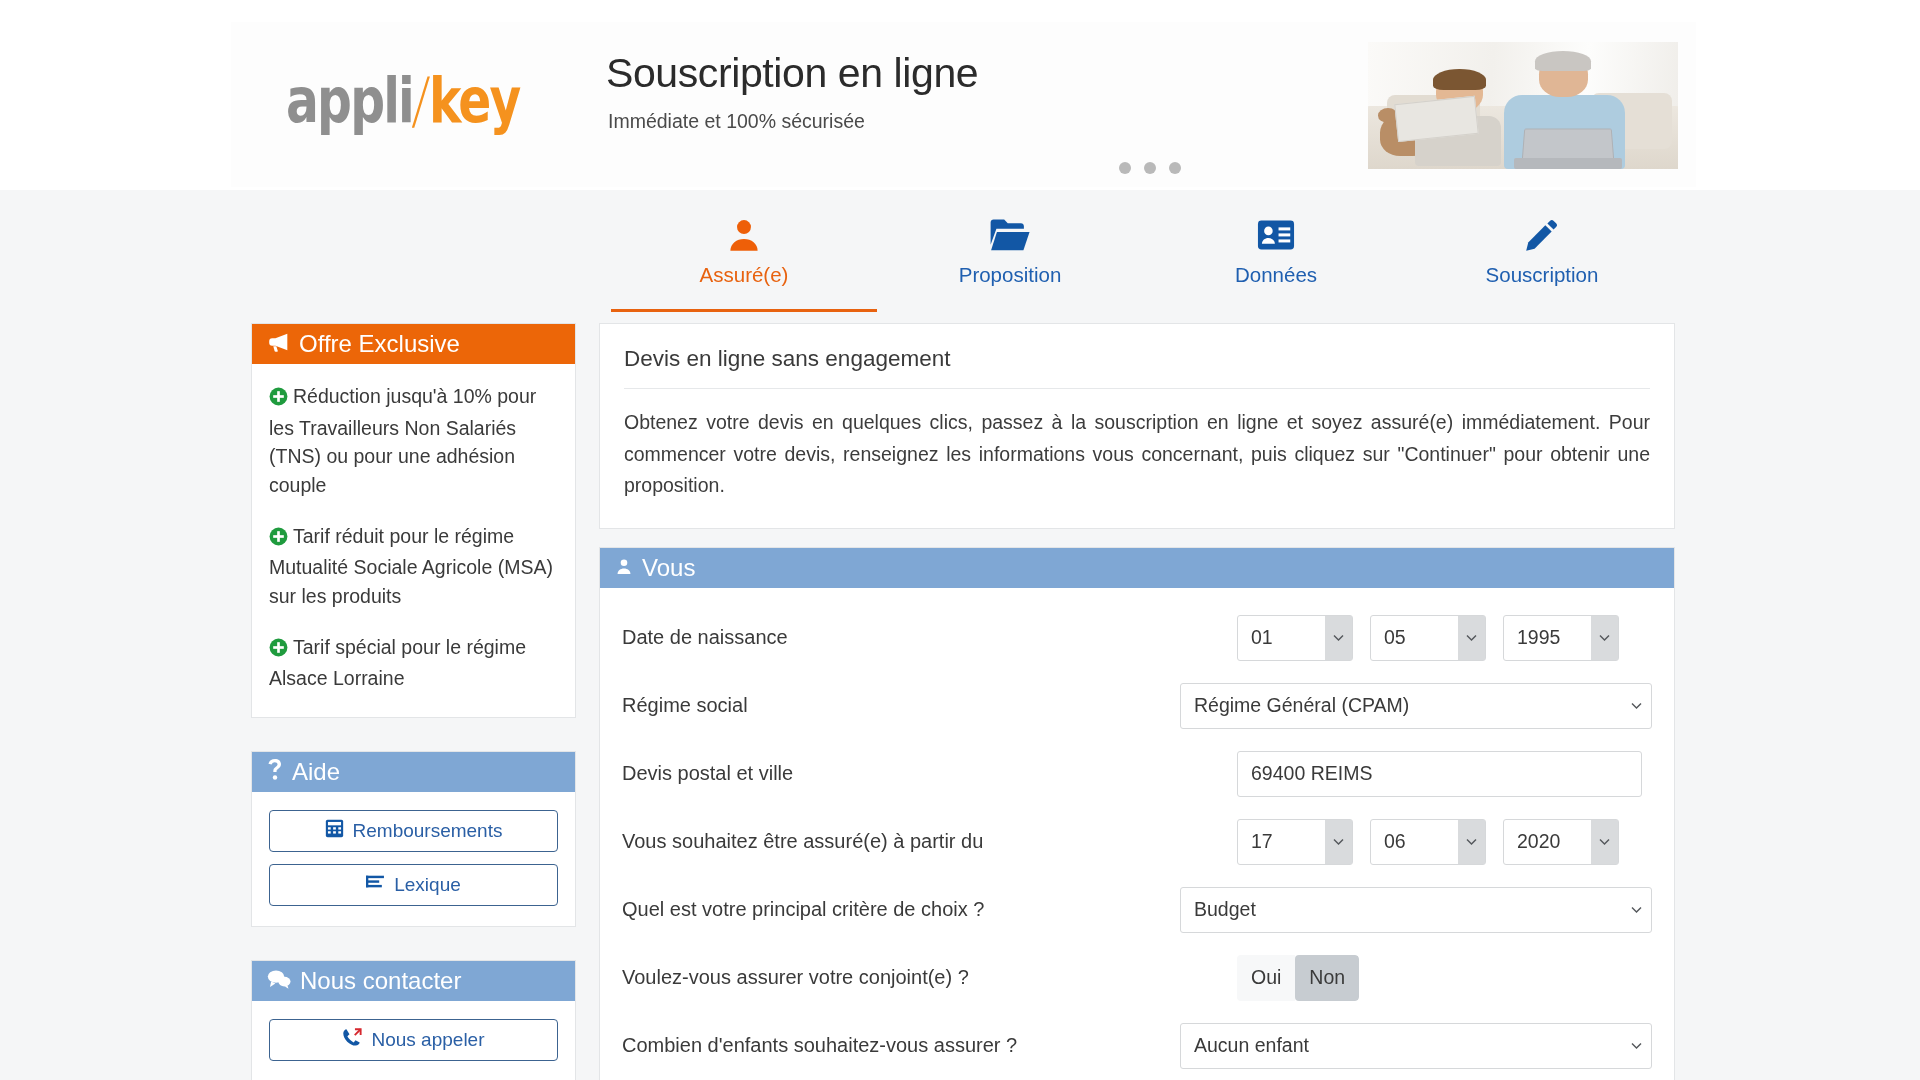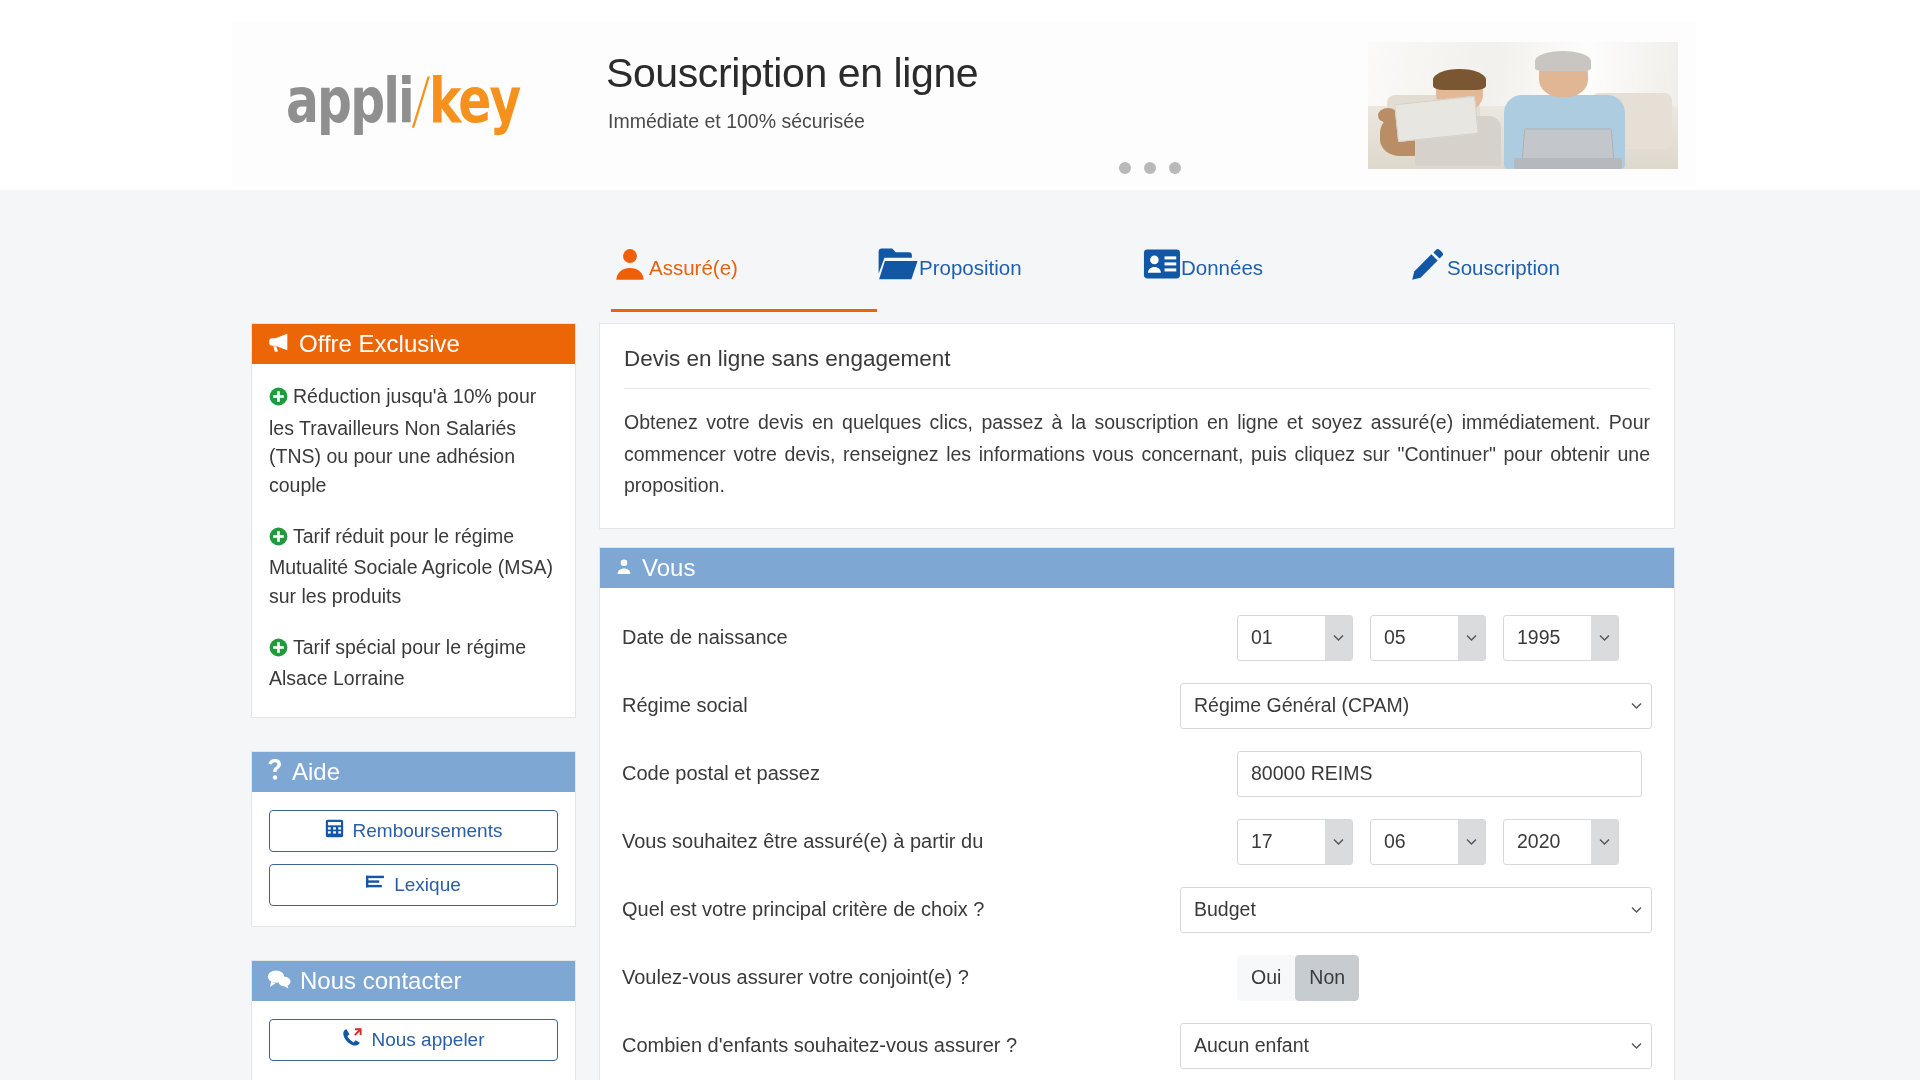--- a/index.html
+++ b/index.html
@@ -141,21 +141,21 @@
     background: #f5f6f7;
   }
 
   
   .tabs {
     position: absolute; left: 380px; top: 12px;
     width: 1064px; height: 110px;
     display: flex;
   }
   .tab {
-    flex: 1; display: flex; flex-direction: row; align-items: center;
+    flex: 1; display: flex; flex-direction: column; align-items: center;
     justify-content: flex-start; padding-top: 13px;
     cursor: pointer; position: relative;
   }
   .tab-icon { height: 40px; display: flex; align-items: center; justify-content: center; }
   .tab-label { margin-top: 8px; font-size: 20.5px; color: #1f5fb0; }
   .tab.active .tab-label { color: #e8620f; }
   .tab.active::after {
     content: ""; position: absolute; left: 0; right: 0; bottom: 0;
     height: 3px; background: #e8620f;
   }
@@ -498,23 +498,23 @@
                 <span class="arrow">
                   <svg width="11" height="8" viewBox="0 0 11 8">
                       <path d="M1 1.4L5.5 6 10 1.4" fill="none" stroke="#55585c" stroke-width="1.4"></path>
                     </svg>
                 </span>
               </div>
             </div>
           </div>
 
           <div class="row">
-            <div class="row-label">Code postal et passez</div>
-            <div class="row-ctrl">
-              <div class="txt" placeholder="Code postal et ville">80000 REIMS</div>
+            <div class="row-label">Devis postal et ville</div>
+            <div class="row-ctrl">
+              <div class="txt" placeholder="Code postal et ville">69400 REIMS</div>
             </div>
           </div>
 
           <div class="row">
             <div class="row-label">Vous souhaitez être assuré(e) à partir du</div>
             <div class="row-ctrl">
               <div class="sel sel-d">
                 <span class="val">17</span>
                 <span class="arrow">
                   <svg width="11" height="8" viewBox="0 0 11 8">

